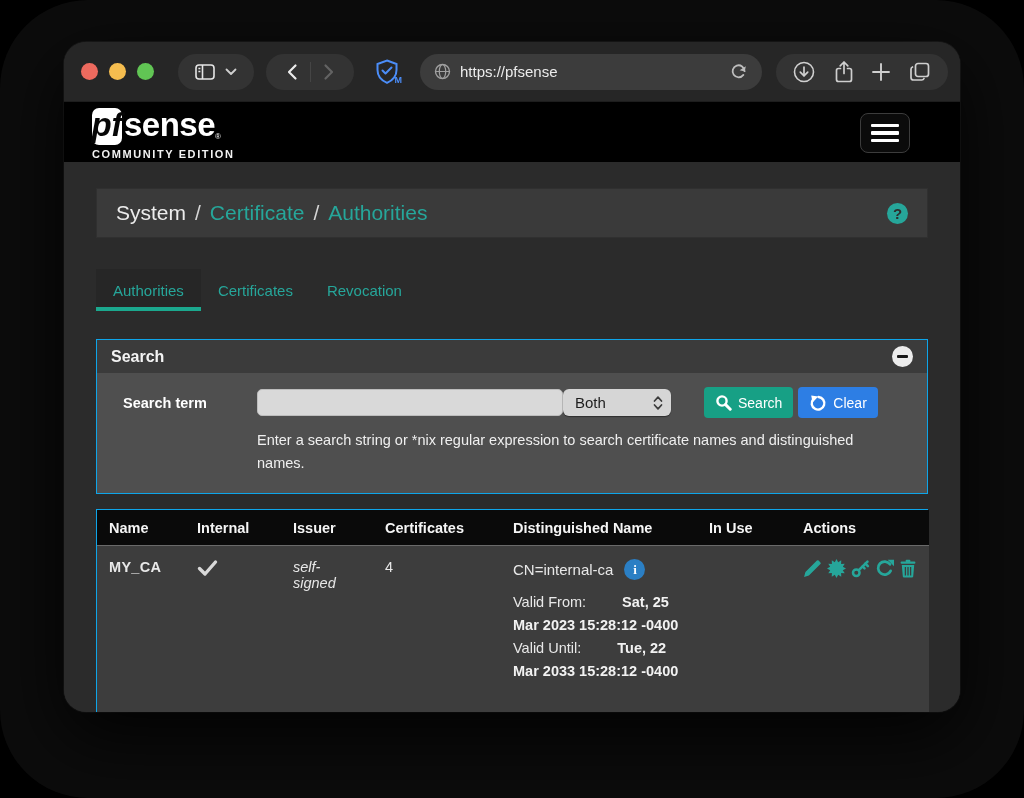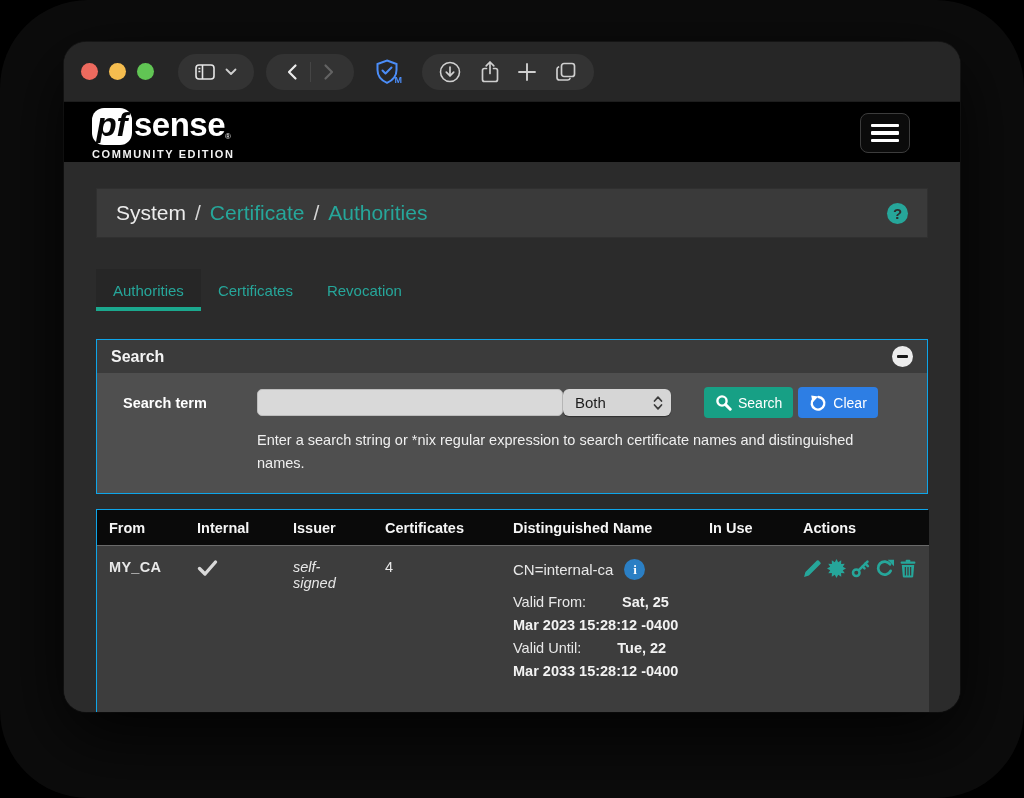--- a/index.html
+++ b/index.html
@@ -21,21 +21,21 @@
   .ext-shield .m { position:absolute; right:6px; bottom:5px; color:#4b8df8; font-size:9px; font-weight:bold; }
   .urlbar { flex:1; margin-left:12px; height:36px; background:#3c3c3c; border-radius:18px; display:flex; align-items:center; padding:0 14px; }
   .urlbar .url { color:#ececec; font-size:15px; margin-left:9px; }
   .urlbar .spacer { flex:1; }
   .pill.actions { width:172px; margin-left:14px; justify-content:space-evenly; }
 
   
   .sitehdr { height:60px; background:#000; display:flex; align-items:flex-start; justify-content:space-between; padding:6px 50px 0 28px; }
   .logo { color:#fff; }
   .logo-line1 { display:flex; align-items:flex-start; height:37px; }
-  .logo-box { background:#fff; color:#060606; border-radius:12px; width:40px; height:37px; font-size:33px; font-weight:800; font-style:italic;
+  .logo-box { background:#fff; color:#060606; border-radius:7px; width:30px; height:37px; font-size:33px; font-weight:800; font-style:italic;
               display:flex; justify-content:center; line-height:34px; overflow:visible; }
   .logo-sense { color:#fff; font-size:33px; font-weight:800; line-height:33px; letter-spacing:-.5px; margin-left:2px; }
   .logo-reg { color:#fff; font-size:8px; margin-top:24px; }
   .logo-edition { font-size:11px; font-weight:bold; letter-spacing:1.6px; color:#f2f2f2; margin-top:3px; }
   .hamburger { width:50px; height:40px; margin-top:5px; border:1px solid #3c3c3c; border-radius:8px; background:#0b0b0b;
                display:flex; flex-direction:column; justify-content:center; align-items:center; gap:4px; }
   .hamburger span { display:block; width:28px; height:3.5px; background:#fff; border-radius:1px; }
 
   
   .content { min-height:550px; background:#2b2b2b; padding:0 32px 0 32px; }
@@ -125,20 +125,33 @@
       </div>
 
       <div class="ext-shield">
         <svg class="ic" width="24" height="26" viewBox="0 0 24 26">
           <path d="M12 1.5 L21.5 5 v6 c0 6-4 10.5-9.5 12.8 C6.5 21.5 2.5 17 2.5 11 v-6 Z" fill="none" stroke="#4b8df8" stroke-width="2"></path>
           <path d="M7.5 11.5 l3 3 L16.5 8.5" fill="none" stroke="#4b8df8" stroke-width="2" stroke-linecap="round" stroke-linejoin="round"></path>
         </svg>
         <span class="m">M</span>
       </div>
 
+      <div class="urlbar">
+        <svg class="ic" width="17" height="17" viewBox="0 0 17 17">
+          <circle cx="8.5" cy="8.5" r="7" fill="none" stroke="#a0a0a0" stroke-width="1.4"></circle>
+          <ellipse cx="8.5" cy="8.5" rx="3.2" ry="7" fill="none" stroke="#a0a0a0" stroke-width="1.2"></ellipse>
+          <line x1="1.5" y1="8.5" x2="15.5" y2="8.5" stroke="#a0a0a0" stroke-width="1.2"></line>
+        </svg>
+        <span class="url">https://pfsense</span>
+        <span class="spacer"></span>
+        <svg class="ic" width="18" height="18" viewBox="0 0 18 18">
+          <path d="M14.6 8.2 A6 6 0 1 0 13.4 11.9" fill="none" stroke="#bdbdbd" stroke-width="1.8" stroke-linecap="round"></path>
+          <path d="M15.8 3.2 L14.8 8.6 L9.6 7.2 Z" fill="#bdbdbd"></path>
+        </svg>
+      </div>
 
       <div class="pill actions">
         <svg class="ic" width="24" height="24" viewBox="0 0 24 24">
           <circle cx="12" cy="12" r="9.5" fill="none" stroke="#cfcfcf" stroke-width="1.6"></circle>
           <line x1="12" y1="7" x2="12" y2="15.5" stroke="#cfcfcf" stroke-width="1.7" stroke-linecap="round"></line>
           <path d="M8.3 12.2 L12 15.9 L15.7 12.2" fill="none" stroke="#cfcfcf" stroke-width="1.7" stroke-linecap="round" stroke-linejoin="round"></path>
         </svg>
         <svg class="ic" width="22" height="24" viewBox="0 0 22 24">
           <path d="M7.5 8.5 H5.5 a2 2 0 0 0-2 2 v9 a2 2 0 0 0 2 2 h11 a2 2 0 0 0 2-2 v-9 a2 2 0 0 0-2-2 h-2" fill="none" stroke="#cfcfcf" stroke-width="1.7" stroke-linecap="round"></path>
           <line x1="11" y1="2.5" x2="11" y2="13.5" stroke="#cfcfcf" stroke-width="1.7" stroke-linecap="round"></line>
@@ -231,21 +244,21 @@
             <col style="width:88px">
               <col style="width:96px">
               <col style="width:92px">
               <col style="width:128px">
             <col style="width:196px">
               <col style="width:94px">
               <col style="width:138px">
           </colgroup>
           <thead>
             <tr>
-              <th>From</th>
+              <th>Name</th>
               <th>Internal</th>
               <th>Issuer</th>
               <th>Certificates</th>
               <th>Distinguished Name</th>
               <th>In Use</th>
               <th>Actions</th>
             </tr>
           </thead>
           <tbody>
             <tr>

